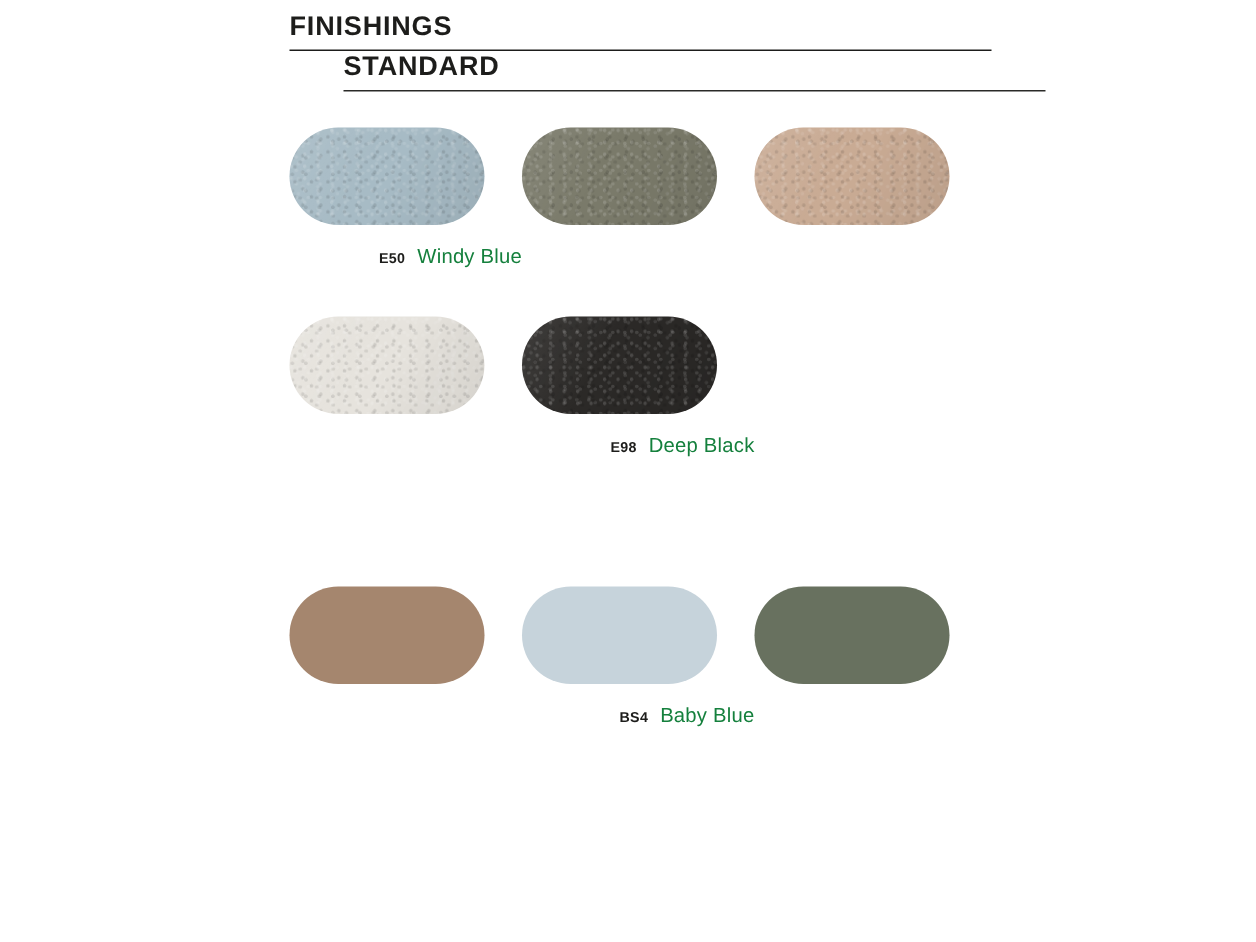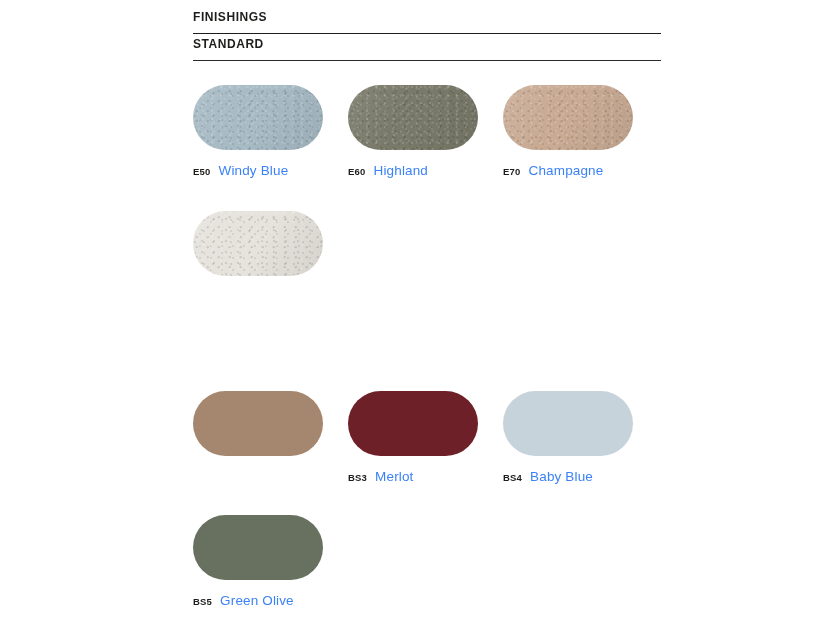--- a/index.html
+++ b/index.html
@@ -23,42 +23,42 @@
     height: 628px;
   }
 
   
   .section {
     position: absolute;
     left: 193px;
     width: 468px;
   }
   .section-title {
-    font-size: 12px;
+    font-size: 18px;
     font-weight: 700;
     letter-spacing: 0.55px;
     color: #1d1d1b;
     line-height: 16px;
     white-space: nowrap;
   }
   .rule {
     height: 1px;
     background: #1d1d1b;
     width: 468px;
   }
   .rule.thin {
     background: #2a2a28;
   }
 
   
   #hdr-finishings { top: 9px; }
   #hdr-finishings .rule { margin-top: 8px; }
 
   
-  #hdr-standard { top: 36px; }
+  #hdr-standard { top: 36px; margin-left: 36px; }
   #hdr-standard .rule { margin-top: 8px; }
 
   
   #hdr-band { top: 331px; }
   #hdr-band .rule { margin-top: 8px; }
 
   
   .swatch-grid {
     position: absolute;
     left: 193px;
@@ -110,33 +110,34 @@
       linear-gradient(300deg, rgba(0,0,0,0.07) 0%, rgba(0,0,0,0) 48%);
     pointer-events: none;
     z-index: 1;
   }
 
   .chip-caption {
     margin-top: 13px;
     display: flex;
     align-items: baseline;
     white-space: nowrap;
+    justify-content: flex-end;
   }
   .chip-code {
     font-size: 9.5px;
     font-weight: 700;
     letter-spacing: 0.2px;
     color: #1d1d1b;
     margin-right: 8px;
   }
   .chip-name {
     font-size: 13.5px;
     font-weight: 400;
     letter-spacing: 0.15px;
-    color: #3b82f6;
+    color: #15803d;
   }
 </style>
 </head>
 <body>
 
 <div id="sheet">
 
   <div class="section" id="hdr-finishings">
     <div class="section-title">FINISHINGS</div>
     <div class="rule"></div>
@@ -150,58 +151,46 @@
   <div class="swatch-grid" id="grid-standard">
       <div class="swatch-cell">
         <div class="chip textured" style="background: rgb(167, 187, 197);"></div>
         <div class="chip-caption">
           <span class="chip-code">E50</span>
           <span class="chip-name">Windy Blue</span>
         </div>
       </div>
       <div class="swatch-cell">
         <div class="chip textured" style="background: rgb(122, 122, 106);"></div>
-        <div class="chip-caption">
-          <span class="chip-code">E60</span>
-          <span class="chip-name">Highland</span>
-        </div>
       </div>
       <div class="swatch-cell">
         <div class="chip textured" style="background: rgb(201, 171, 148);"></div>
-        <div class="chip-caption">
-          <span class="chip-code">E70</span>
-          <span class="chip-name">Champagne</span>
-        </div>
       </div>
       <div class="swatch-cell">
         <div class="chip textured" style="background: rgb(230, 227, 221);"></div>
+      </div>
+      <div class="swatch-cell">
+        <div class="chip textured" style="background: rgb(43, 41, 39);"></div>
+        <div class="chip-caption">
+          <span class="chip-code">E98</span>
+          <span class="chip-name">Deep Black</span>
+        </div>
       </div>
     </div>
 
 
   <div class="swatch-grid" id="grid-band">
       <div class="swatch-cell">
         <div class="chip" style="background: rgb(165, 134, 110);"></div>
-      </div>
-      <div class="swatch-cell">
-        <div class="chip" style="background: rgb(110, 32, 41);"></div>
-        <div class="chip-caption">
-          <span class="chip-code">BS3</span>
-          <span class="chip-name">Merlot</span>
-        </div>
       </div>
       <div class="swatch-cell">
         <div class="chip" style="background: rgb(198, 211, 219);"></div>
         <div class="chip-caption">
           <span class="chip-code">BS4</span>
           <span class="chip-name">Baby Blue</span>
         </div>
       </div>
       <div class="swatch-cell">
         <div class="chip" style="background: rgb(104, 113, 95);"></div>
-        <div class="chip-caption">
-          <span class="chip-code">BS5</span>
-          <span class="chip-name">Green Olive</span>
-        </div>
       </div>
     </div>
 
 </div>
 
 </body></html>

